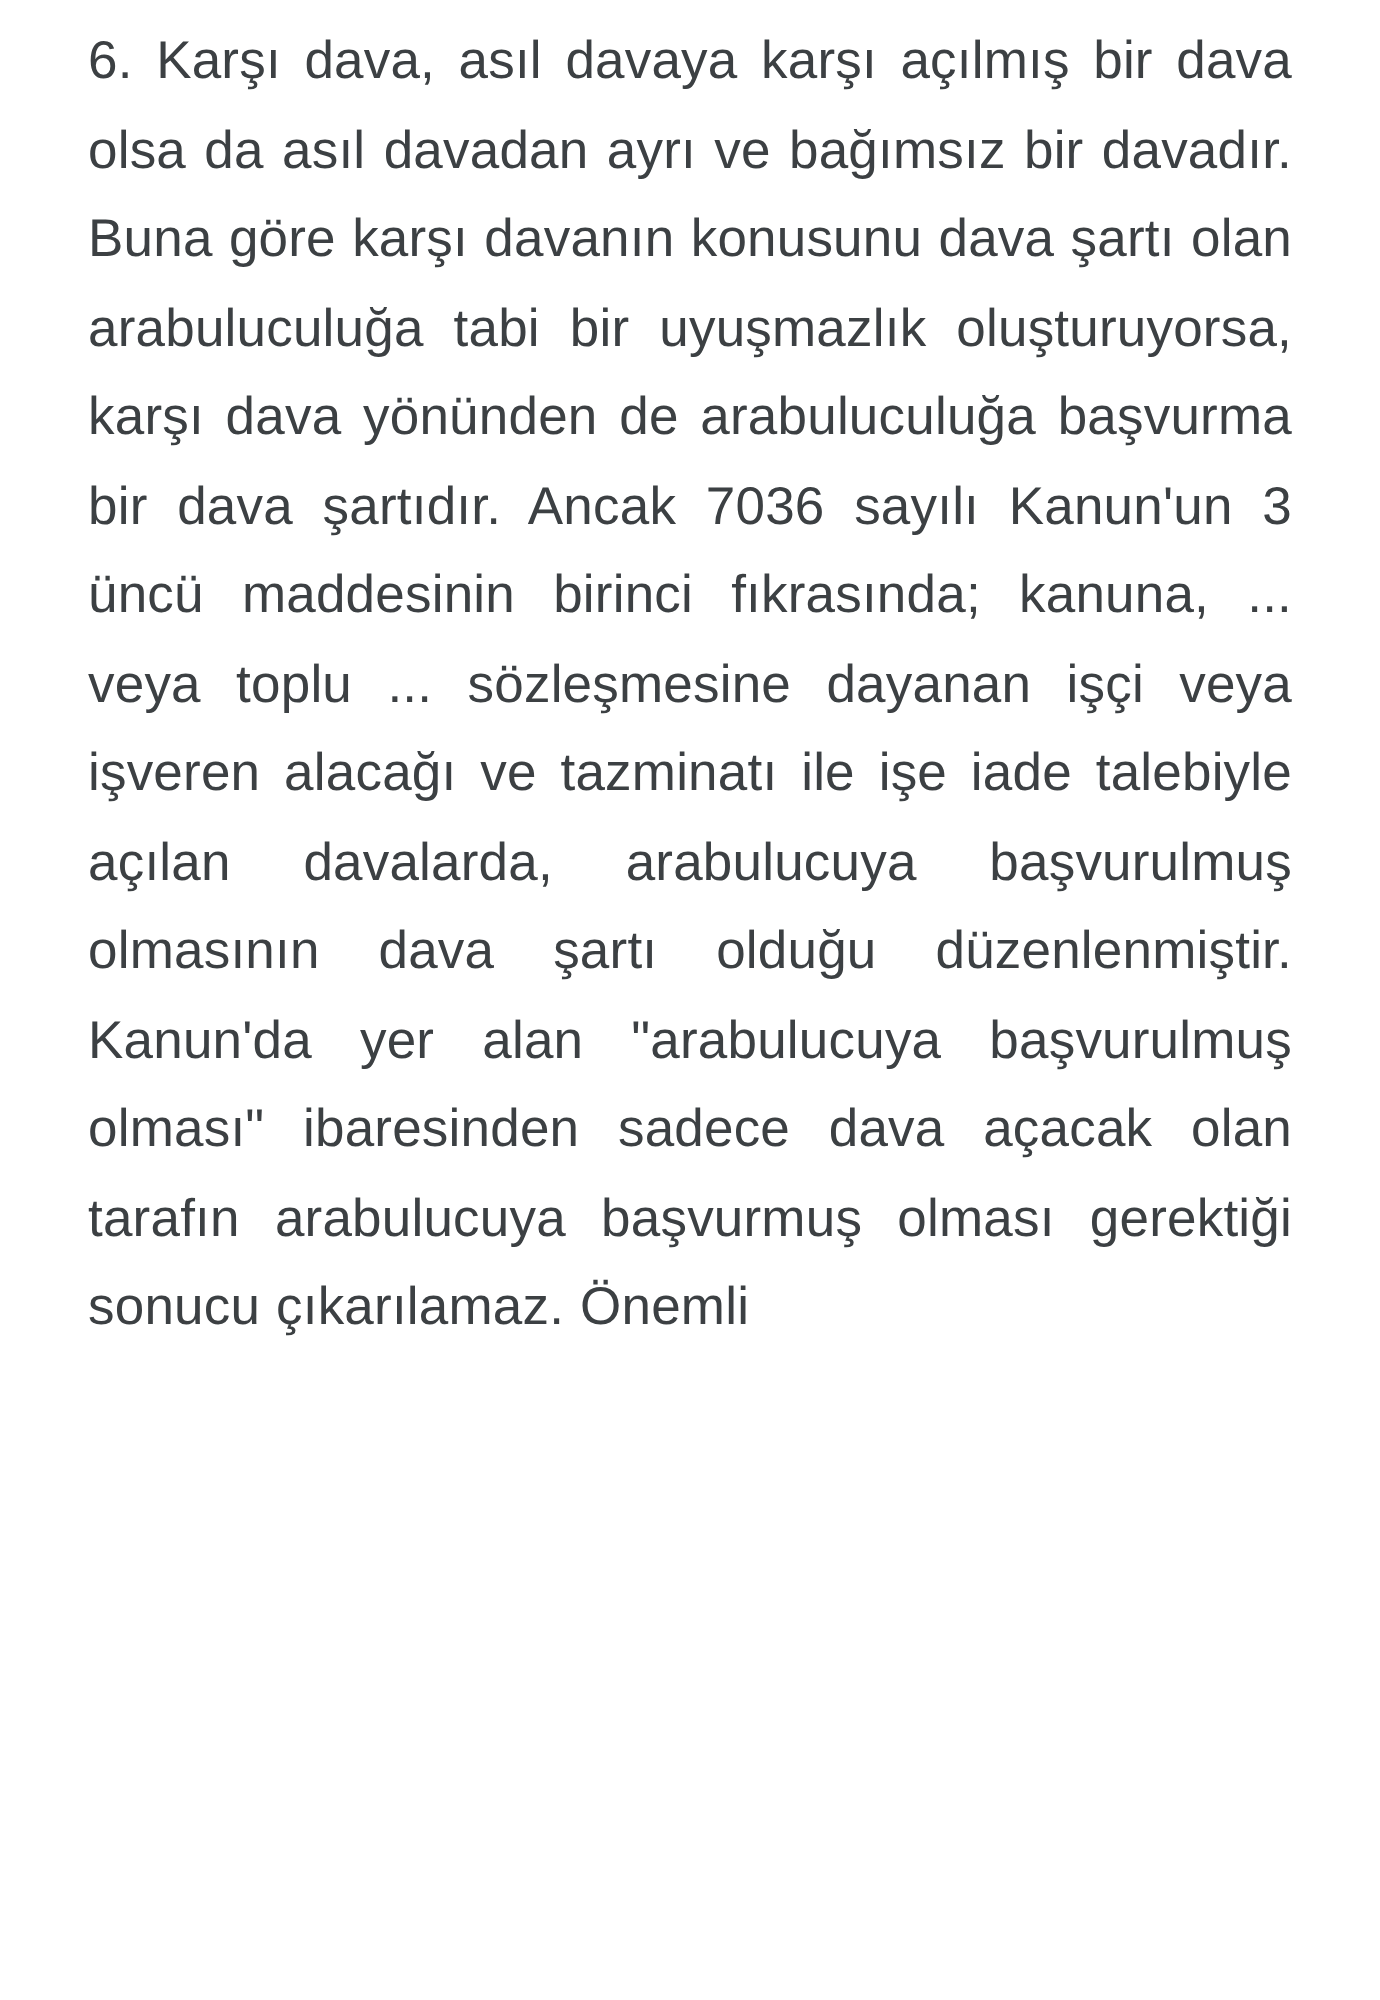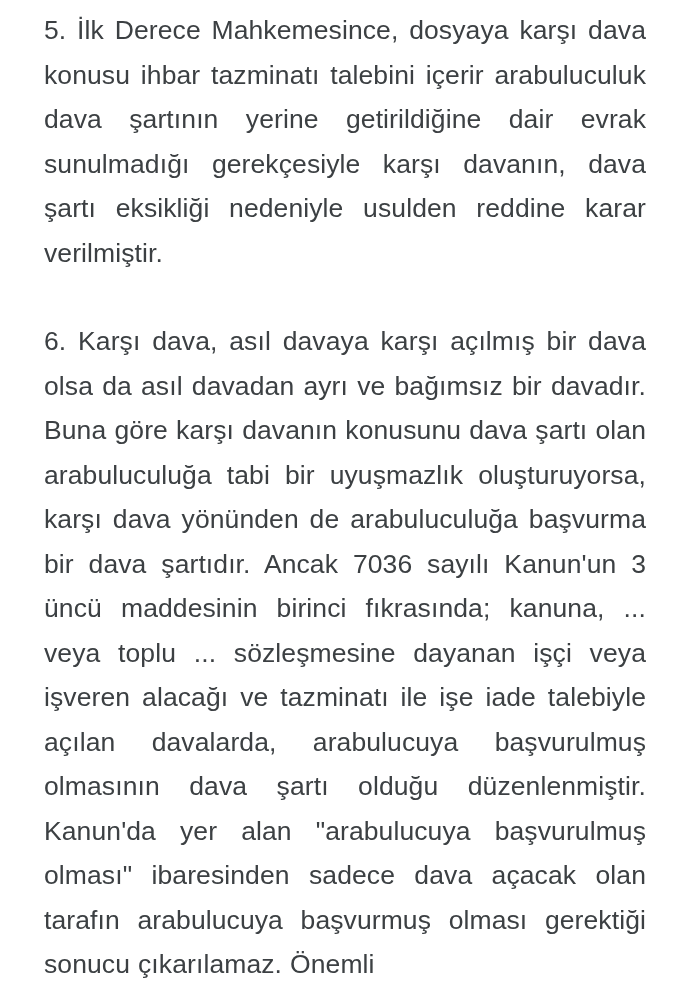--- a/index.html
+++ b/index.html
@@ -35,15 +35,14 @@
   }
   
   .para.clipped {
     margin-bottom: 0;
   }
 </style>
 </head>
 <body>
 
 <div class="page">
-  <p class="para">5. İlk Derece Mahkemesince, dosyaya karşı dava konusu ihbar tazminatı talebini içerir arabuluculuk dava şartının yerine getirildiğine dair evrak sunulmadığı gerekçesiyle karşı davanın, dava şartı eksikliği nedeniyle usulden reddine karar verilmiştir.</p>
   <p class="para clipped">6. Karşı dava, asıl davaya karşı açılmış bir dava olsa da asıl davadan ayrı ve bağımsız bir davadır. Buna göre karşı davanın konusunu dava şartı olan arabuluculuğa tabi bir uyuşmazlık oluşturuyorsa, karşı dava yönünden de arabuluculuğa başvurma bir dava şartıdır. Ancak 7036 sayılı Kanun'un 3 üncü maddesinin birinci fıkrasında; kanuna, ... veya toplu ... sözleşmesine dayanan işçi veya işveren alacağı ve tazminatı ile işe iade talebiyle açılan davalarda, arabulucuya başvurulmuş olmasının dava şartı olduğu düzenlenmiştir. Kanun'da yer alan "arabulucuya başvurulmuş olması" ibaresinden sadece dava açacak olan tarafın arabulucuya başvurmuş olması gerektiği sonucu çıkarılamaz. Önemli</p>
 </div>
 
 </body></html>

